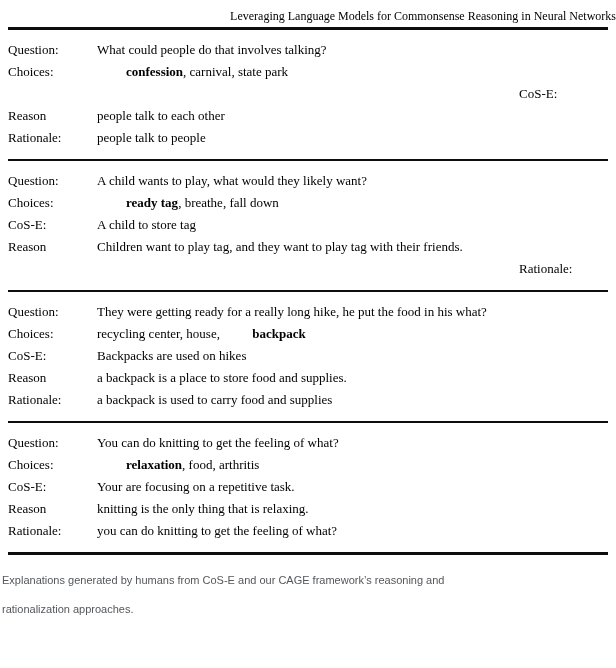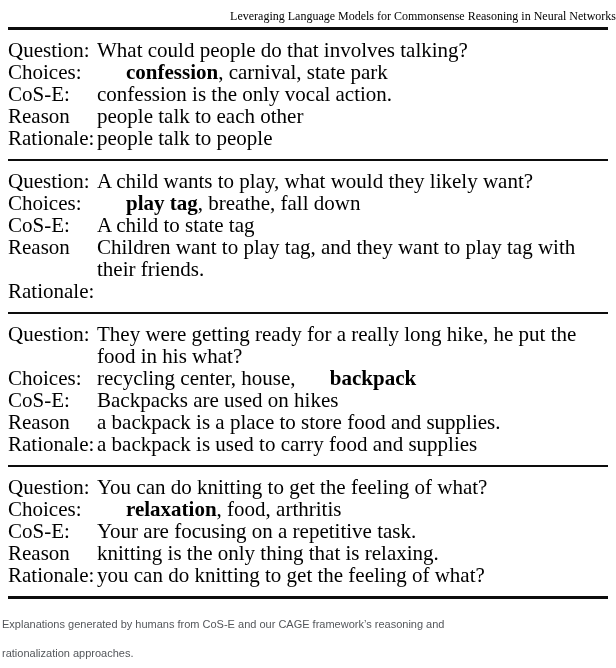--- a/index.html
+++ b/index.html
@@ -33,22 +33,23 @@
     background: #0d0d0d;
     height: 2px;
   }
   .rule-top { height: 2.5px; }
   .rule-bottom { height: 3.5px; }
   .block {
     padding: 9px 0 10px 0;
   }
   .row {
     display: flex;
-    font-size: 21px;
+    font-size: 13px;
     line-height: 22px;
+    justify-content: flex-end;
   }
   .row-label {
     width: 89px;
     flex: 0 0 89px;
   }
   .row-value {
     flex: 1 1 auto;
   }
   .row-value b {
     font-weight: bold;
@@ -76,44 +77,43 @@
           <div class="row">
             <span class="row-label">Question:</span>
             <span class="row-value"><span>What could people do that involves talking?</span></span>
           </div>
           <div class="row">
             <span class="row-label">Choices:</span>
             <span class="row-value"><b>confession</b><span>, carnival, state park</span></span>
           </div>
           <div class="row">
             <span class="row-label">CoS-E:</span>
-            <span class="row-value"><span>confession is the only vocal action.</span></span>
           </div>
           <div class="row">
             <span class="row-label">Reason</span>
             <span class="row-value"><span>people talk to each other</span></span>
           </div>
           <div class="row">
             <span class="row-label">Rationale:</span>
             <span class="row-value"><span>people talk to people</span></span>
           </div>
         </div>
         <div class="rule"></div>
         <div class="block">
           <div class="row">
             <span class="row-label">Question:</span>
             <span class="row-value"><span>A child wants to play, what would they likely want?</span></span>
           </div>
           <div class="row">
             <span class="row-label">Choices:</span>
-            <span class="row-value"><b>play tag</b><span>, breathe, fall down</span></span>
+            <span class="row-value"><b>ready tag</b><span>, breathe, fall down</span></span>
           </div>
           <div class="row">
             <span class="row-label">CoS-E:</span>
-            <span class="row-value"><span>A child to state tag</span></span>
+            <span class="row-value"><span>A child to store tag</span></span>
           </div>
           <div class="row">
             <span class="row-label">Reason</span>
             <span class="row-value"><span>Children want to play tag, and they want to play tag with their friends.</span></span>
           </div>
           <div class="row">
             <span class="row-label">Rationale:</span>
           </div>
         </div>
         <div class="rule"></div>

